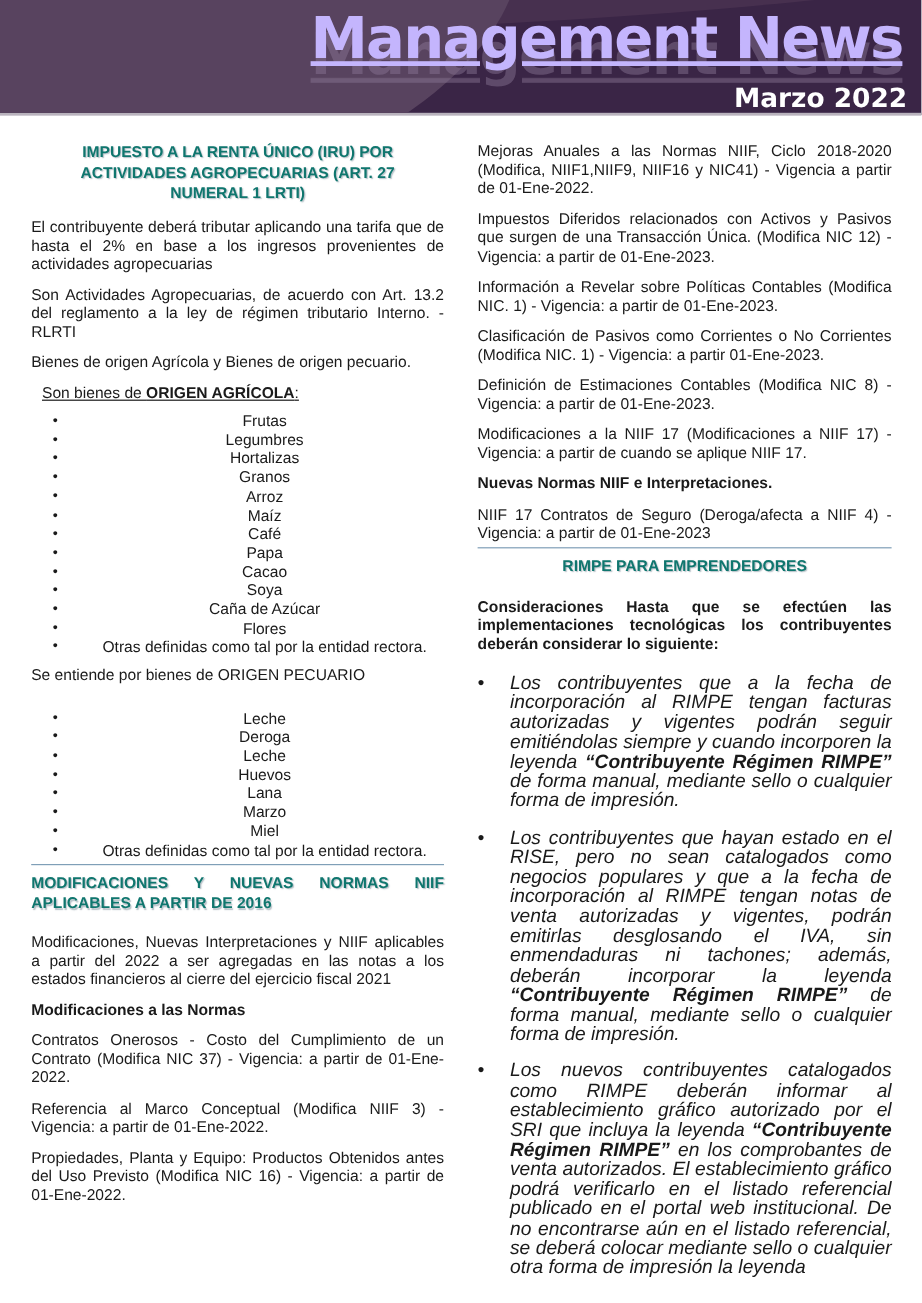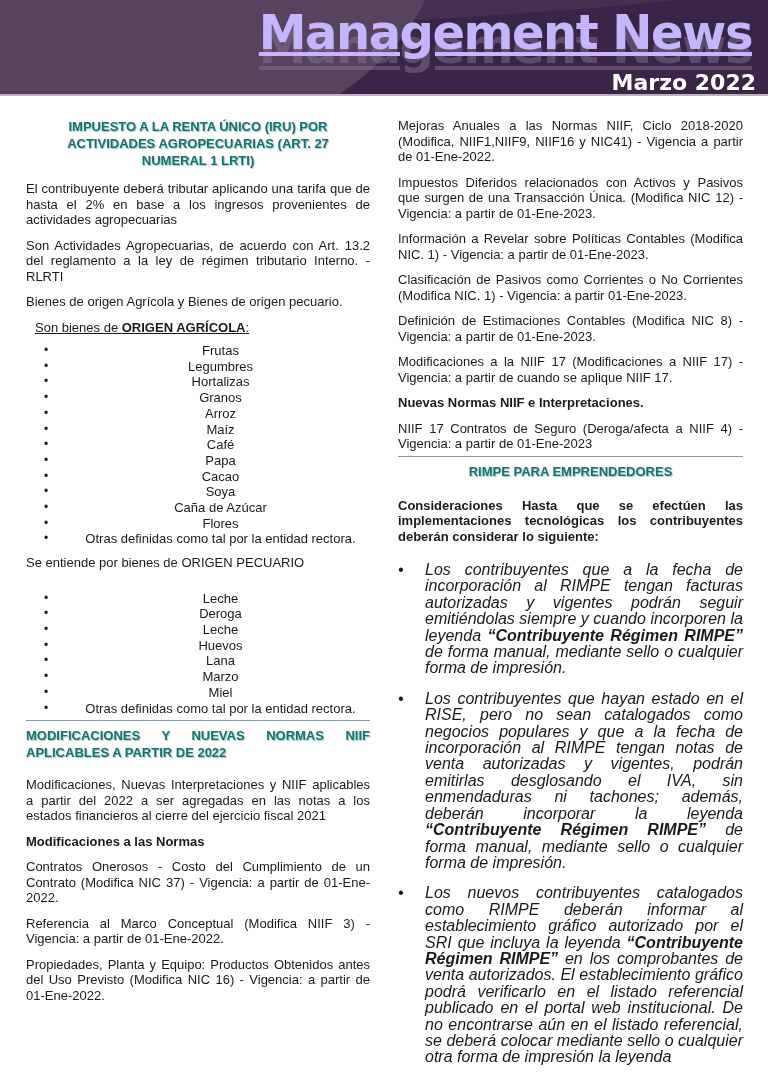--- a/index.html
+++ b/index.html
@@ -110,21 +110,21 @@
     <li>Leche</li>
     <li>Deroga</li>
     <li>Leche</li>
     <li>Huevos</li>
     <li>Lana</li>
     <li>Marzo</li>
     <li>Miel</li>
     <li>Otras definidas como tal por la entidad rectora.</li>
   </ul>
   <div class="rule"></div>
-  <div class="section-title justify" style="margin:0 0 16px 0; text-align-last:left;">MODIFICACIONES Y NUEVAS NORMAS NIIF APLICABLES A PARTIR DE 2022</div>
+  <div class="section-title justify" style="margin:0 0 16px 0; text-align-last:left;">MODIFICACIONES Y NUEVAS NORMAS NIIF APLICABLES A PARTIR DE 2016</div>
   <p>Modificaciones, Nuevas Interpretaciones y NIIF aplicables a partir del 2022 a ser agregadas en las notas a los estados financieros al cierre del ejercicio fiscal 2021</p>
   <p style="font-weight:bold;">Modificaciones a las Normas</p>
   <p>Contratos Onerosos - Costo del Cumplimiento de un Contrato (Modifica NIC 37) - Vigencia: a partir de 01-Ene-2022.</p>
   <p>Referencia al Marco Conceptual (Modifica NIIF 3) - Vigencia: a partir de 01-Ene-2022.</p>
   <p>Propiedades, Planta y Equipo: Productos Obtenidos antes del Uso Previsto (Modifica NIC 16) - Vigencia:  a partir de 01-Ene-2022.</p>
 </div>
 
 <div class="col col-right" style="top:118px;">
   <p>Mejoras Anuales a las Normas NIIF, Ciclo 2018-2020 (Modifica, NIIF1,NIIF9, NIIF16 y NIC41) - Vigencia a partir de 01-Ene-2022.</p>
   <p>Impuestos Diferidos relacionados con Activos y Pasivos que surgen de una Transacción Única. (Modifica NIC 12) - Vigencia: a partir de 01-Ene-2023.</p>

